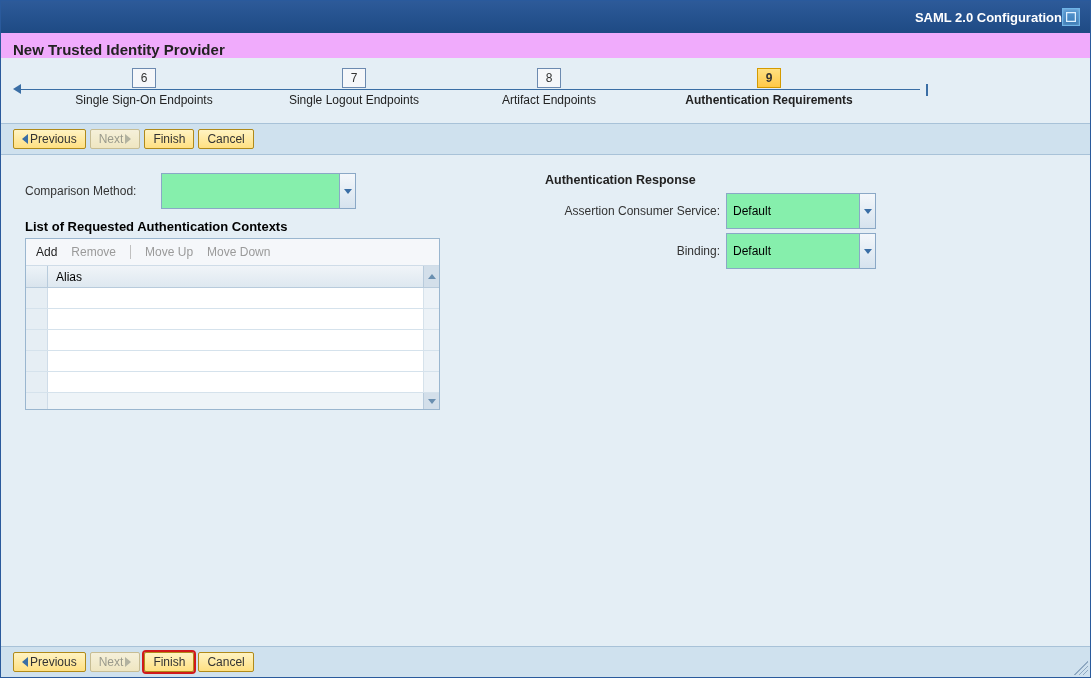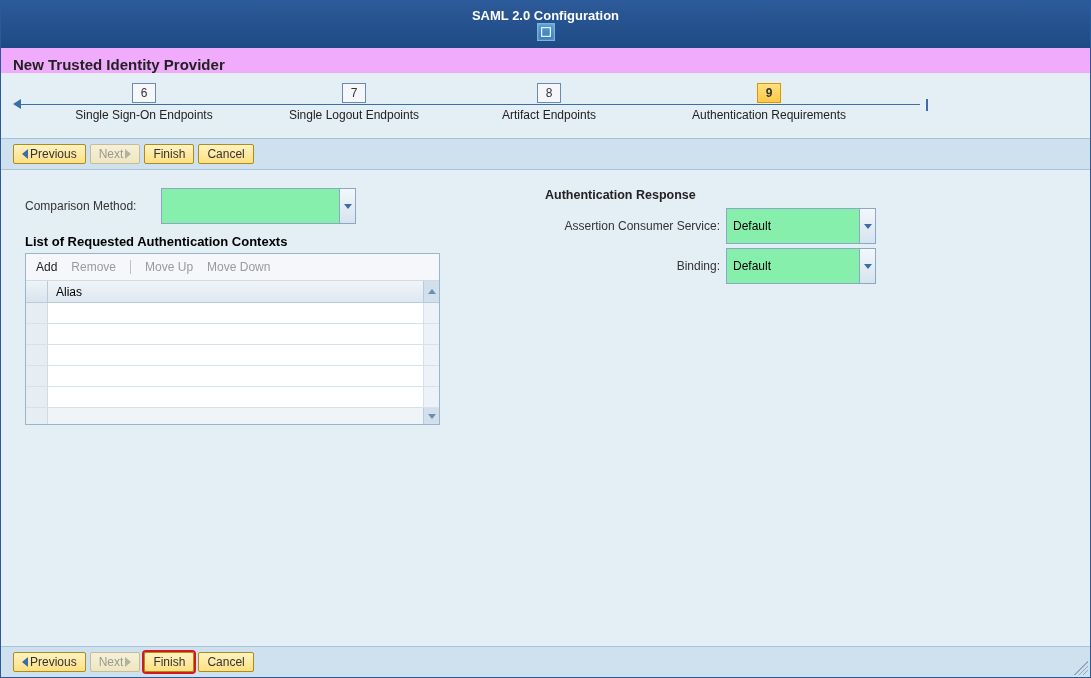--- a/index.html
+++ b/index.html
@@ -15,21 +15,20 @@
   }
   .title-bar {
     background: linear-gradient(to bottom, #2d5a99 0%, #1e4a84 100%);
     color: #fff;
     font-weight: bold;
     padding: 7px 10px;
     display: flex;
     justify-content: flex-end;
     align-items: center;
     font-size: 13px;
-    flex-direction: column;
   }
   .title-bar .win-icon {
     width: 18px; height: 18px;
     background: linear-gradient(to bottom, #5a9bd4, #3a7ab5);
     border: 1px solid #6fb5e8;
     display: flex; align-items: center; justify-content: center;
     color: #e0f0ff;
     box-shadow: inset 0 0 3px rgba(255,255,255,0.3);
   }
   .sub-header {
@@ -94,21 +93,21 @@
     margin-bottom: 5px;
     z-index: 2;
     position: relative;
   }
   .wizard-num.active {
     background: linear-gradient(to bottom, #ffe082, #ffc947);
     border-color: #d49a00;
     font-weight: bold;
   }
   .wizard-label { font-size: 12px; color: #222; white-space: nowrap;}
-  .wizard-label.active { font-weight: normal; }
+  .wizard-label.active { font-weight: bold; }
   .toolbar {
     background: #cfe1ee;
     border-top: 1px solid #a8c2d8;
     border-bottom: 1px solid #a8c2d8;
     padding: 5px 12px;
     display: flex;
     gap: 4px;
   }
   .btn {
     border: 1px solid #b08a1a;

